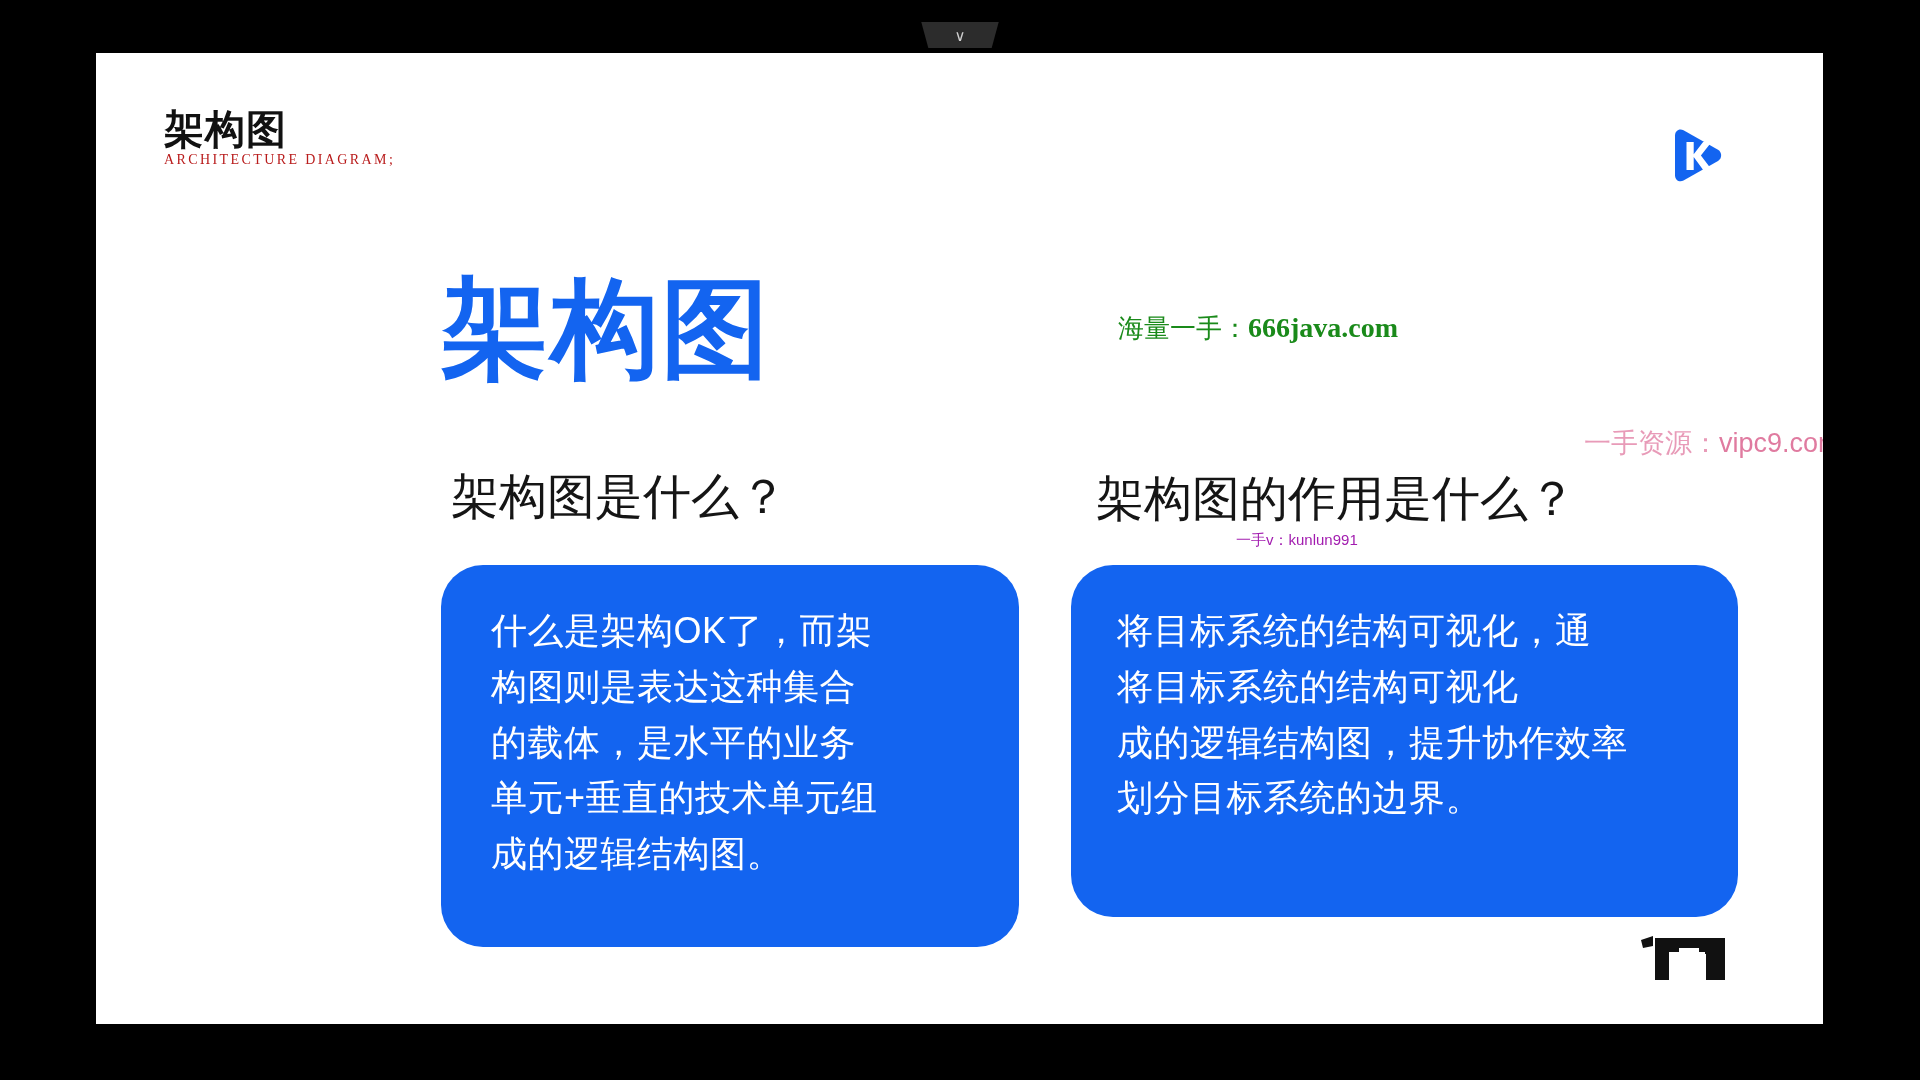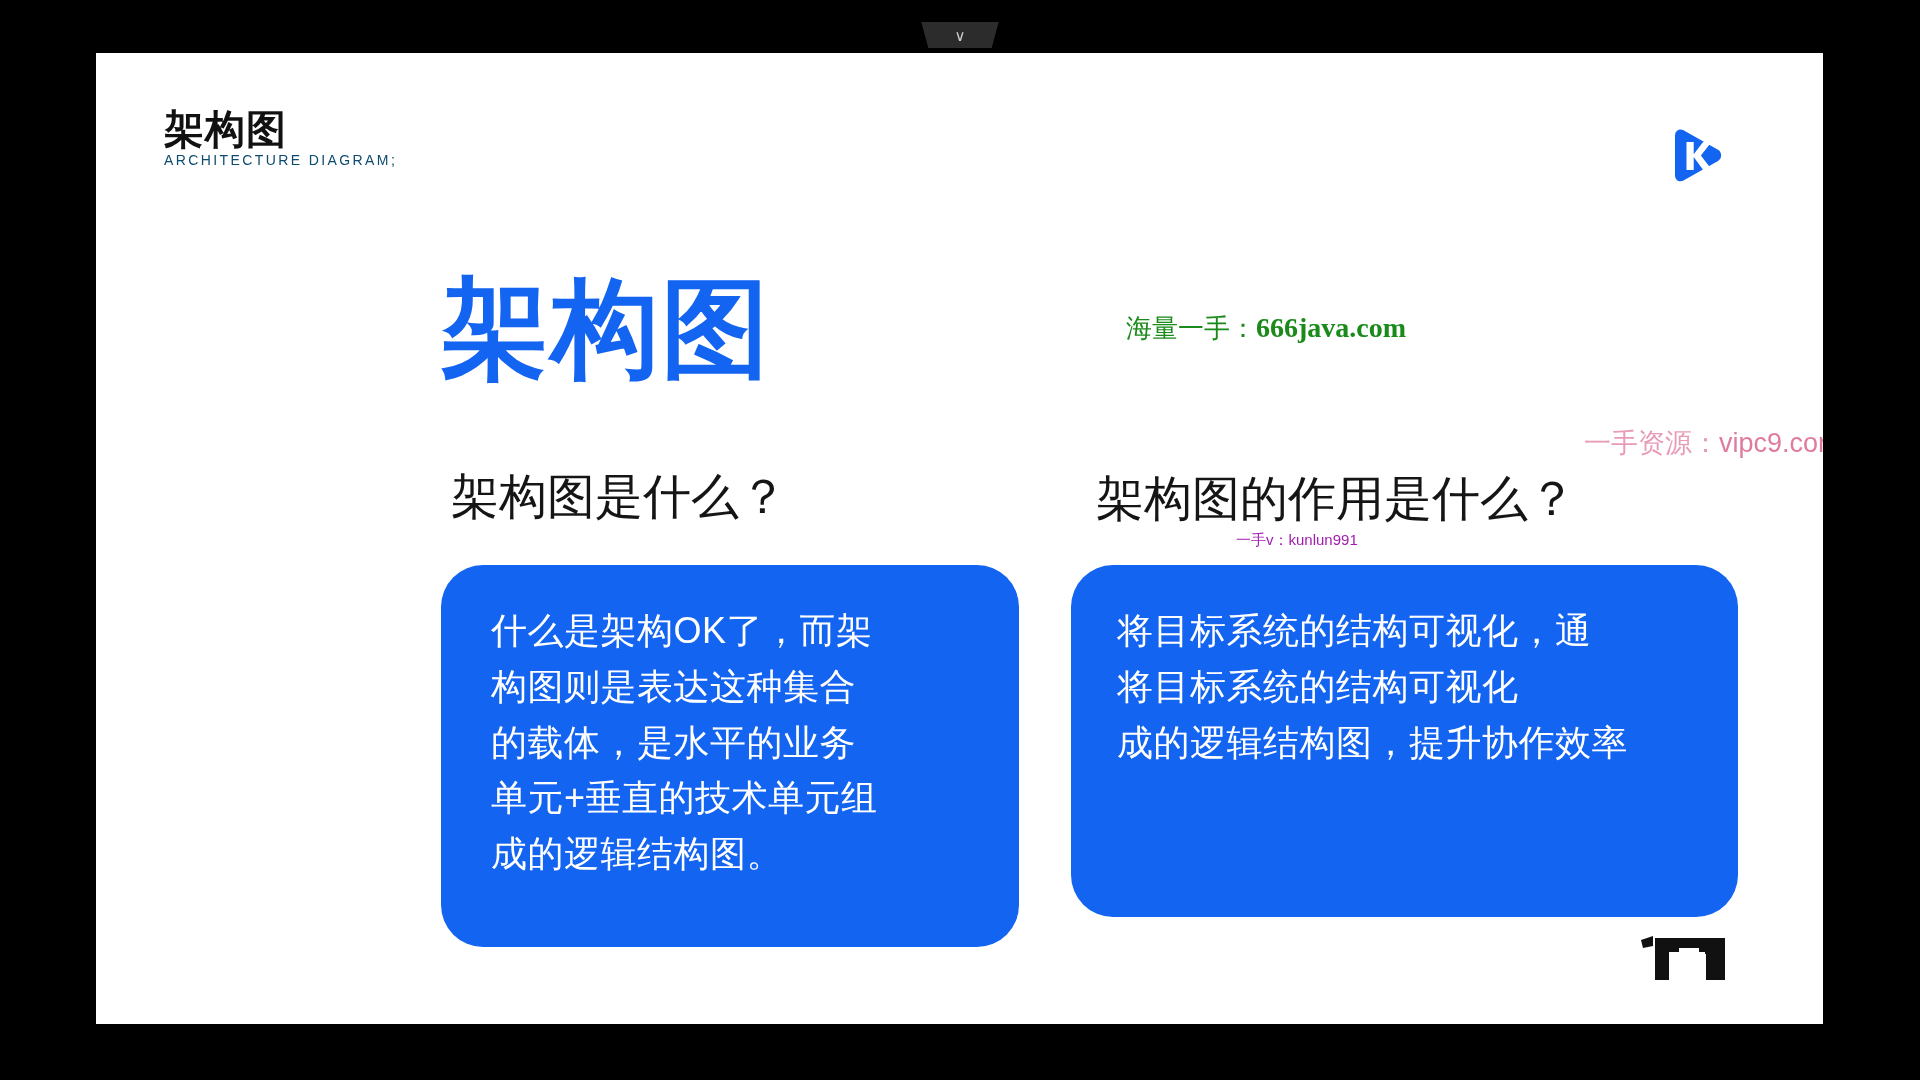--- a/index.html
+++ b/index.html
@@ -60,23 +60,24 @@
   .slide-header .cn {
     font-size: 40px;
     font-weight: bold;
     color: #111111;
     line-height: 1.05;
     letter-spacing: 1px;
   }
   .slide-header .en {
     margin-top: 2px;
     font-size: 14px;
-    color: #0c4a6e;
+    color: #b91c1c;
     letter-spacing: 2.4px;
     white-space: nowrap;
+    font-family: Liberation Serif, serif;
   }
 
   
   .k-logo {
     position: absolute;
     right: 96px;
     top: 72px;
     width: 62px;
     height: 62px;
   }
@@ -147,21 +148,20 @@
   .wm {
     position: absolute;
     white-space: nowrap;
     pointer-events: none;
   }
   .wm-green {
     left: 1022px;
     top: 258px;
     font-size: 26px;
     color: #1a8a1a;
-    margin-left: 8px;
   }
   .wm-green .url {
     font-family: "Liberation Serif", serif;
     font-weight: bold;
     font-size: 28px;
   }
   .wm-pink {
     left: 1488px;
     top: 372px;
     font-size: 27px;
@@ -208,20 +208,21 @@
       <div class="line">构图则是表达这种集合</div>
       <div class="line">的载体，是水平的业务</div>
       <div class="line">单元+垂直的技术单元组</div>
       <div class="line">成的逻辑结构图。</div>
     </div>
 
     <div class="card right">
       <div class="line">将目标系统的结构可视化，通</div>
       <div class="line">将目标系统的结构可视化</div>
       <div class="line">成的逻辑结构图，提升协作效率</div>
+      <div class="line">划分目标系统的边界。</div>
     </div>
 
     <div class="wm wm-green">
       <span>海量一手：</span><span class="url">666java.com</span>
     </div>
 
     <div class="wm wm-pink">
       <span>一手资源：</span><span class="url">vipc9.com</span>
     </div>
 

